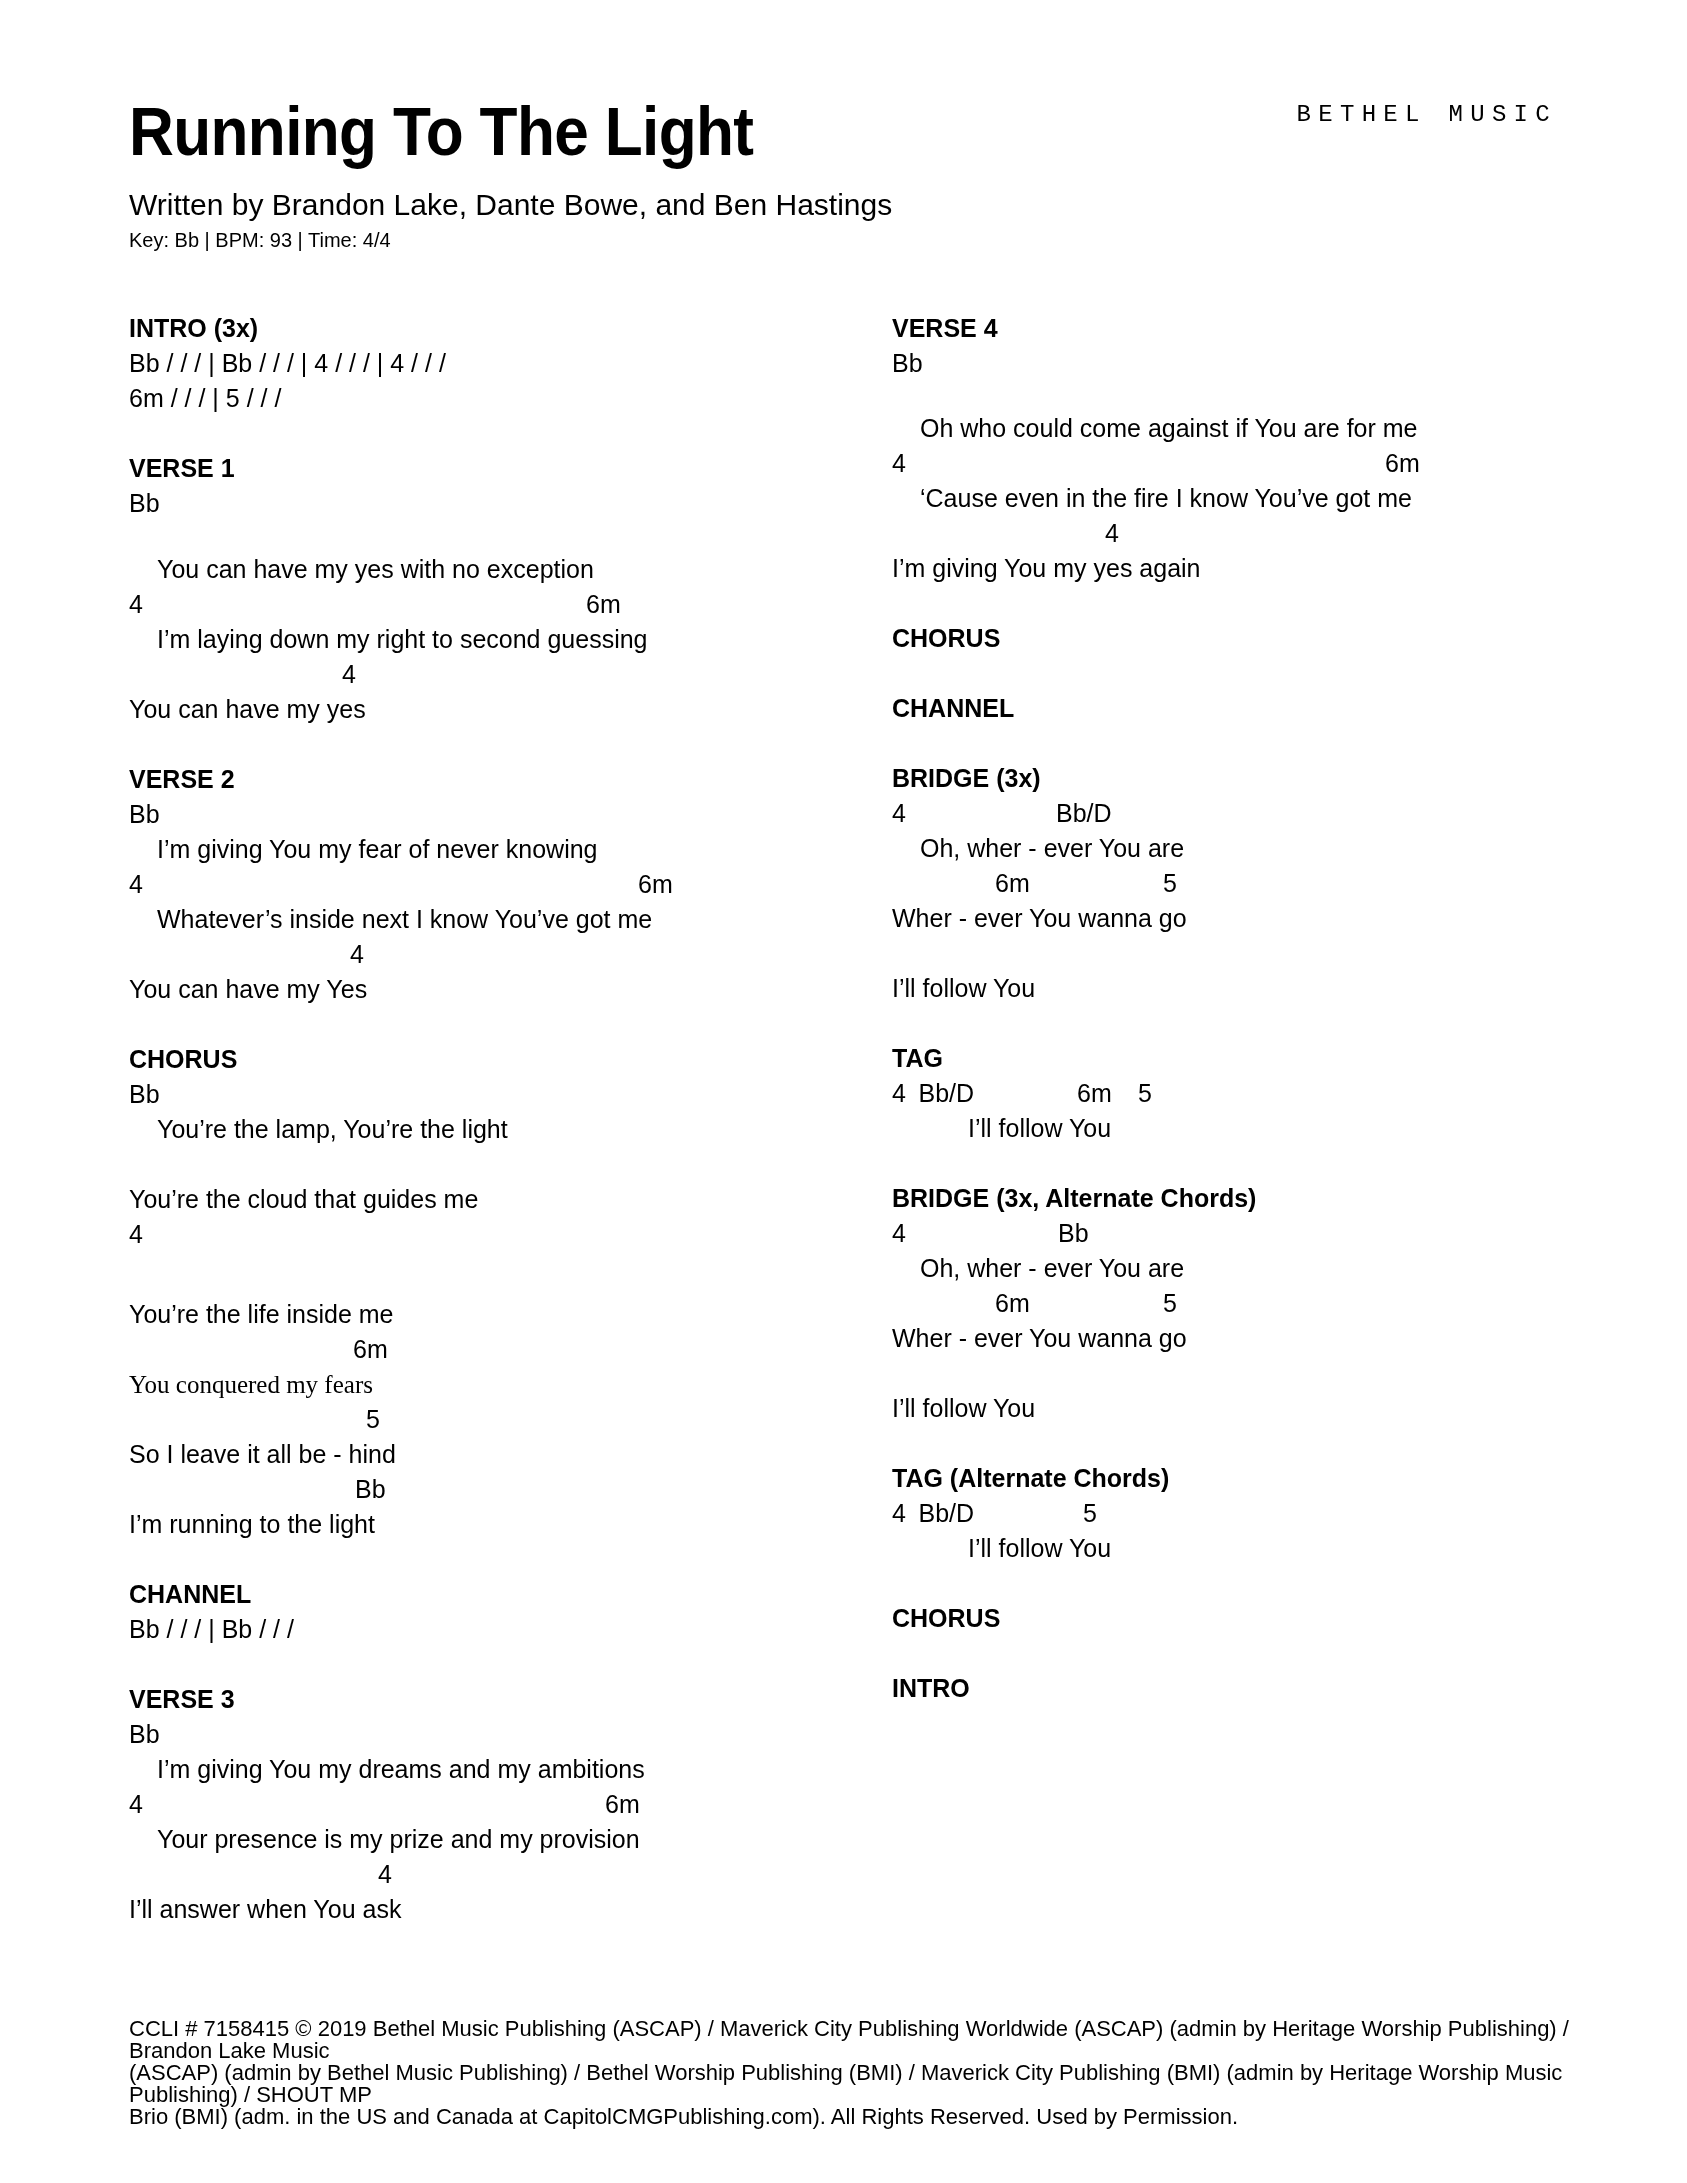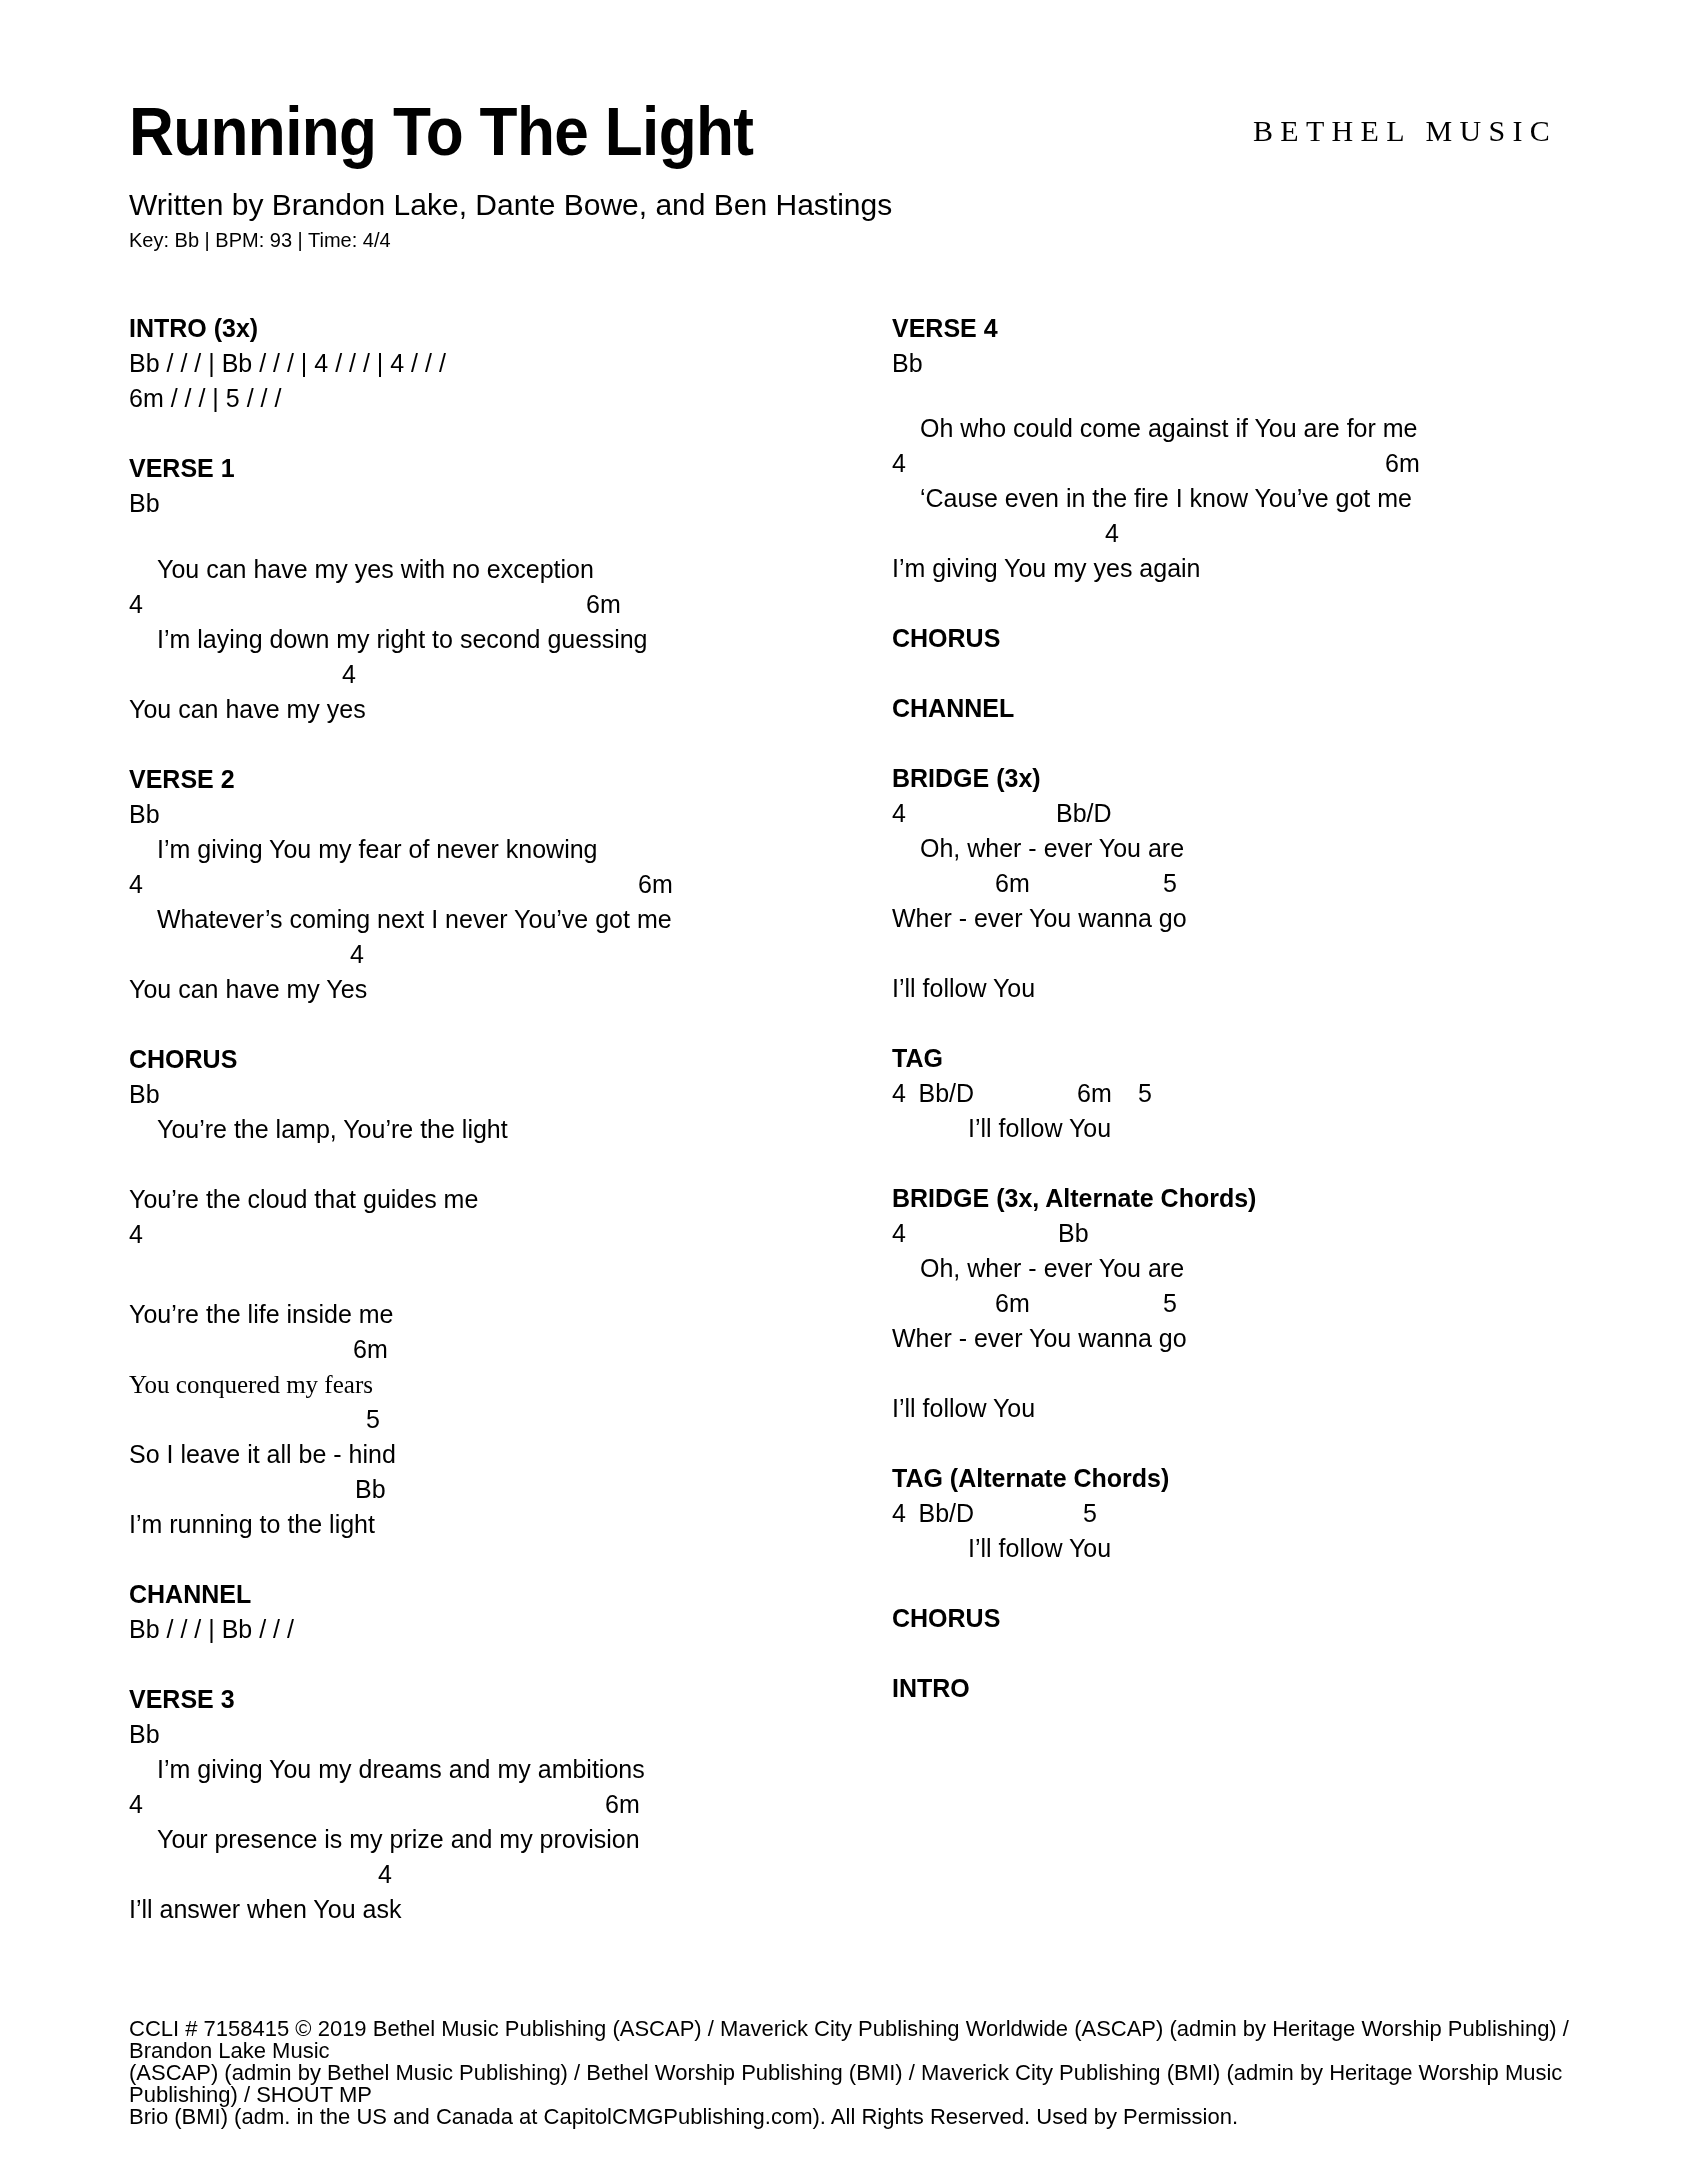--- a/index.html
+++ b/index.html
@@ -9,23 +9,23 @@
     font-family:"Liberation Sans",sans-serif;
     position:relative;overflow:hidden;
   }
   #page-title{
     position:absolute;left:129px;top:94px;
     font-size:69px;font-weight:bold;line-height:1.1;
     white-space:nowrap;letter-spacing:-0.7px;
     transform:scaleX(0.90);transform-origin:0 0;
   }
   #publisher-logo{
-    position:absolute;right:130px;top:114px;
-    font-family:Liberation Serif, serif;
-    font-size:30px;letter-spacing:7.3px;white-space:nowrap;
+    position:absolute;right:130px;top:101px;
+    font-family:Liberation Mono, monospace;
+    font-size:24px;letter-spacing:7.3px;white-space:nowrap;
   }
   #writers-line{position:absolute;left:129px;top:188px;font-size:30px;white-space:nowrap;}
   #meta-line{position:absolute;left:129px;top:229px;font-size:20px;white-space:nowrap;}
   .column{position:absolute;top:311px;}
   #column-left{left:129px;width:741px;}
   #column-right{left:892px;width:761px;}
   .section{margin:0 0 35px 0;}
   .line{
     position:relative;height:35px;line-height:35px;
     font-size:25px;white-space:pre;
@@ -58,21 +58,21 @@
       <div class="line chords"><span class="chord" style="left: 0px;">4</span><span class="chord" style="left: 457px;">6m</span></div>
       <div class="line lyric" style="padding-left: 28px;">I’m laying down my right to second guessing</div>
       <div class="line chords"><span class="chord" style="left: 213px;">4</span></div>
       <div class="line lyric" style="padding-left: 0px;">You can have my yes</div>
     </div>
     <div class="section">
       <div class="line header">VERSE 2</div>
       <div class="line chordtext">Bb</div>
       <div class="line lyric" style="padding-left: 28px;">I’m giving You my fear of never knowing</div>
       <div class="line chords"><span class="chord" style="left: 0px;">4</span><span class="chord" style="left: 509px;">6m</span></div>
-      <div class="line lyric" style="padding-left: 28px;">Whatever’s coming next I never You’ve got me</div>
+      <div class="line lyric" style="padding-left: 28px;">Whatever’s inside next I know You’ve got me</div>
       <div class="line chords"><span class="chord" style="left: 221px;">4</span></div>
       <div class="line lyric" style="padding-left: 0px;">You can have my Yes</div>
     </div>
     <div class="section">
       <div class="line header">CHORUS</div>
       <div class="line chordtext">Bb</div>
       <div class="line lyric" style="padding-left: 28px;">You’re the lamp, You’re the light</div>
       <div class="line blank"></div>
       <div class="line lyric" style="padding-left: 0px;">You’re the cloud that guides me</div>
       <div class="line chords"><span class="chord" style="left: 0px;">4</span></div>

